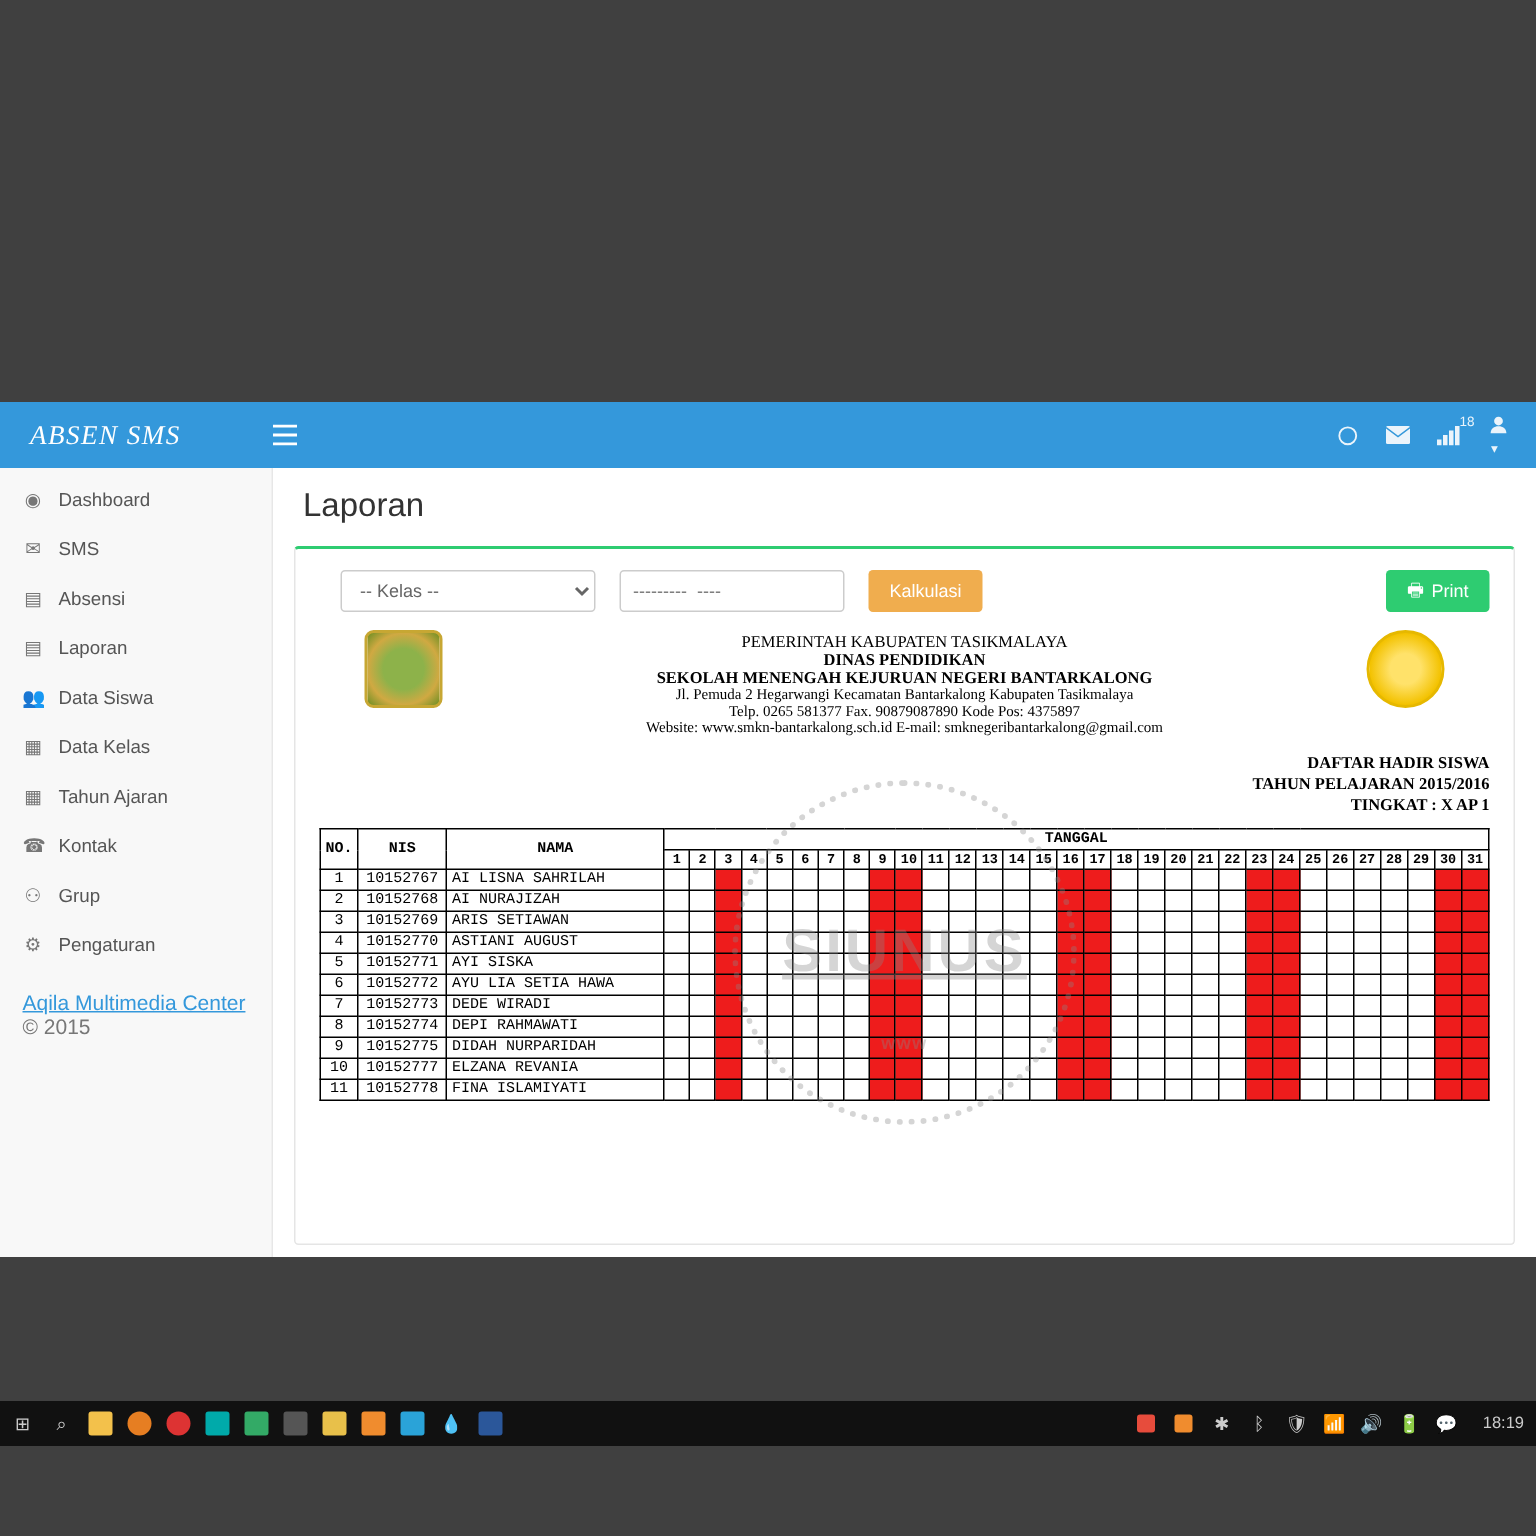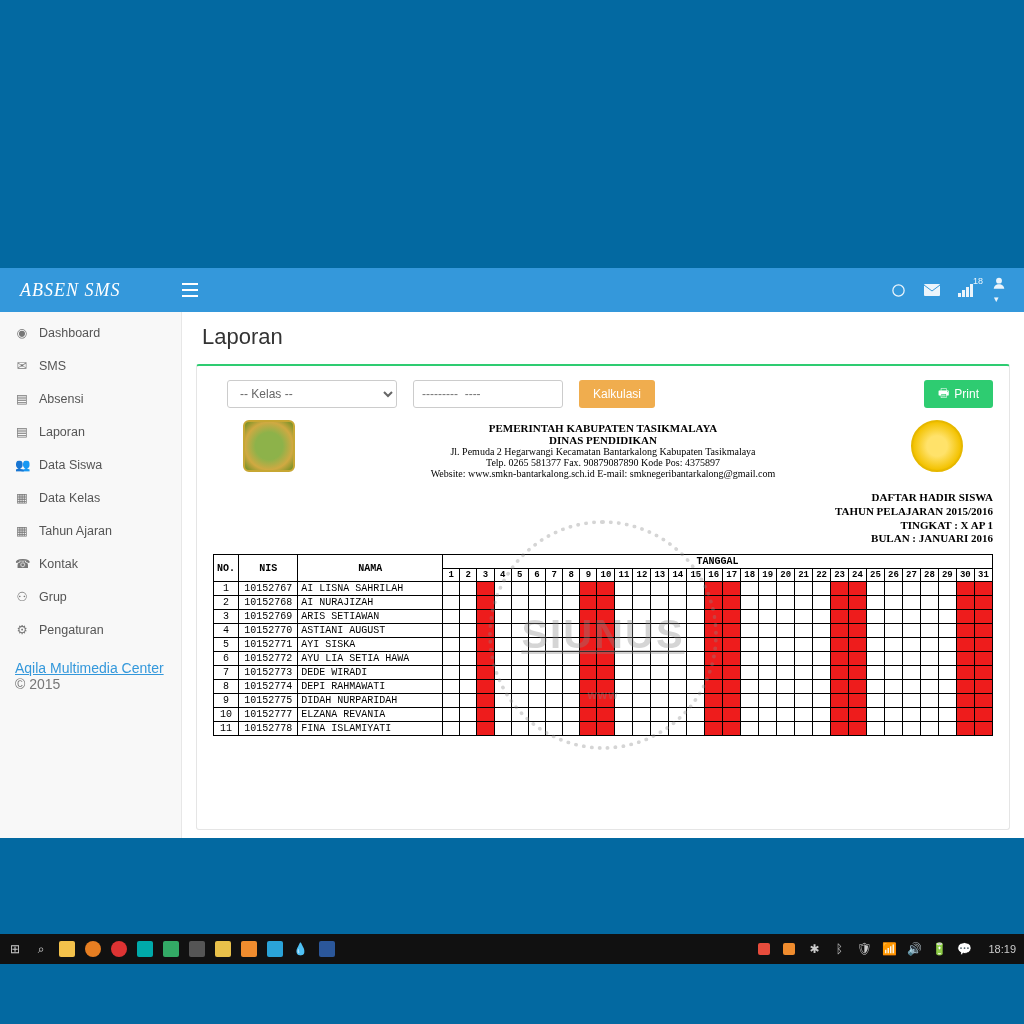--- a/index.html
+++ b/index.html
@@ -1,17 +1,17 @@
 <!DOCTYPE html>
 <html><head>
 <meta charset="utf-8">
 <style>
 * { box-sizing: border-box; margin: 0; padding: 0; }
 body { font-family: "Helvetica Neue", Arial, sans-serif; font-size: 13px; color: #555; background: #fff; }
-.viewport { width: 1024px; height: 1024px; background: #0369a1; position: relative; overflow: hidden; }
+.viewport { width: 1024px; height: 1024px; background: #404040; position: relative; overflow: hidden; }
 .app { position: absolute; top: 268px; left: 0; right: 0; height: 570px; display: flex; flex-direction: column; }
 .navbar { height: 44px; background: #3498db; color: #fff; display: flex; align-items: center; }
 .brand { width: 182px; padding-left: 20px; font-style: italic; font-family: Georgia, serif; font-size: 18px; letter-spacing: 1px; }
 .nav-toggle { width: 40px; text-align: center; cursor: pointer; }
 .nav-right { margin-left: auto; display: flex; align-items: center; gap: 18px; padding-right: 18px; }
 .nav-icon { position: relative; cursor: pointer; opacity: .9; }
 .nav-icon .badge { position: absolute; top: -7px; right: -9px; font-size: 9px; }
 .body { flex: 1; display: flex; min-height: 0; }
 .sidebar { width: 182px; background: #f8f8f8; border-right: 1px solid #e7e7e7; padding-top: 4px; }
 .side-item { display: flex; align-items: center; gap: 10px; padding: 9px 15px; color: #555; cursor: pointer; font-size: 12.5px; }
@@ -23,21 +23,21 @@
 .panel { margin: 8px 14px; border: 1px solid #e5e5e5; border-top: 2px solid #2ecc71; border-radius: 3px; padding: 14px 16px; overflow: auto; flex: 1; position: relative; }
 .toolbar { display: flex; gap: 16px; align-items: center; margin-bottom: 10px; padding-left: 14px; }
 .select, .input { height: 28px; border: 1px solid #ccc; border-radius: 3px; padding: 0 8px; font-size: 12px; color: #666; background: #fff; }
 .select { width: 170px; }
 .input { width: 150px; }
 .btn { height: 28px; border: none; border-radius: 3px; padding: 0 14px; font-size: 12px; color: #fff; cursor: pointer; }
 .btn-warning { background: #f0ad4e; }
 .btn-success { background: #2ecc71; margin-left: auto; display: flex; align-items: center; gap: 5px; }
 .report { font-family: "Times New Roman", serif; color: #000; font-size: 11px; }
 .report-head { text-align: center; position: relative; padding: 4px 0 6px; }
-.report-head .line1 { font-weight: bold; }
+.report-head .line1 { font-weight: normal; }
 .report-head .line2 { font-weight: bold; }
 .report-head .line3 { font-weight: bold; }
 .report-head .small { font-size: 10px; }
 .logo-left, .logo-right { position: absolute; top: 2px; width: 52px; height: 52px; border-radius: 6px; }
 .logo-left { left: 30px; background: radial-gradient(circle,#8db24a 40%,#d0a942 70%,#6b8e23 100%); border:2px solid #c7a733;}
 .logo-right { right: 30px; background: radial-gradient(circle,#ffe26a 30%,#f3c200 70%); border:2px solid #e6b800; border-radius:50%;}
 .report-sub { text-align: center; font-weight: bold; margin: 6px 0 8px; }
 .report-sub div { line-height: 1.25; text-align: right; }
 .att-table { border-collapse: collapse; width: 100%; font-size: 10px; font-family: Liberation Mono, monospace; }
 .att-table th, .att-table td { border: 1px solid #000; padding: 1px 3px; text-align: center; }
@@ -160,29 +160,29 @@
               <span>Print</span>
             </button>
           </div>
 
           <div class="report">
             <div class="report-head">
               <div class="logo-left"></div>
               <div class="logo-right"></div>
               <div class="line1">PEMERINTAH KABUPATEN TASIKMALAYA</div>
               <div class="line2">DINAS PENDIDIKAN</div>
+              <div class="line3">SEKOLAH MENENGAH KEJURUAN NEGERI BANTARKALONG</div>
               <div class="small">Jl. Pemuda 2 Hegarwangi Kecamatan Bantarkalong Kabupaten Tasikmalaya</div>
               <div class="small">Telp. 0265 581377   Fax. 90879087890   Kode Pos: 4375897</div>
               <div class="small">Website: www.smkn-bantarkalong.sch.id   E-mail: smknegeribantarkalong@gmail.com</div>
             </div>
             <div class="report-sub">
               <div>DAFTAR HADIR SISWA</div>
               <div>TAHUN PELAJARAN 2015/2016</div>
               <div>TINGKAT : X AP 1</div>
-              <div>BULAN : JANUARI 2016</div>
             </div>
             <table class="att-table">
               <thead id="att-head">
                   <tr>
                     <th rowspan="2" style="width:24px">NO.</th>
                     <th rowspan="2" style="width:60px">NIS</th>
                     <th rowspan="2" style="width:150px">NAMA</th>
                     <th colspan="31">TANGGAL</th>
                   </tr>
                   <tr>

